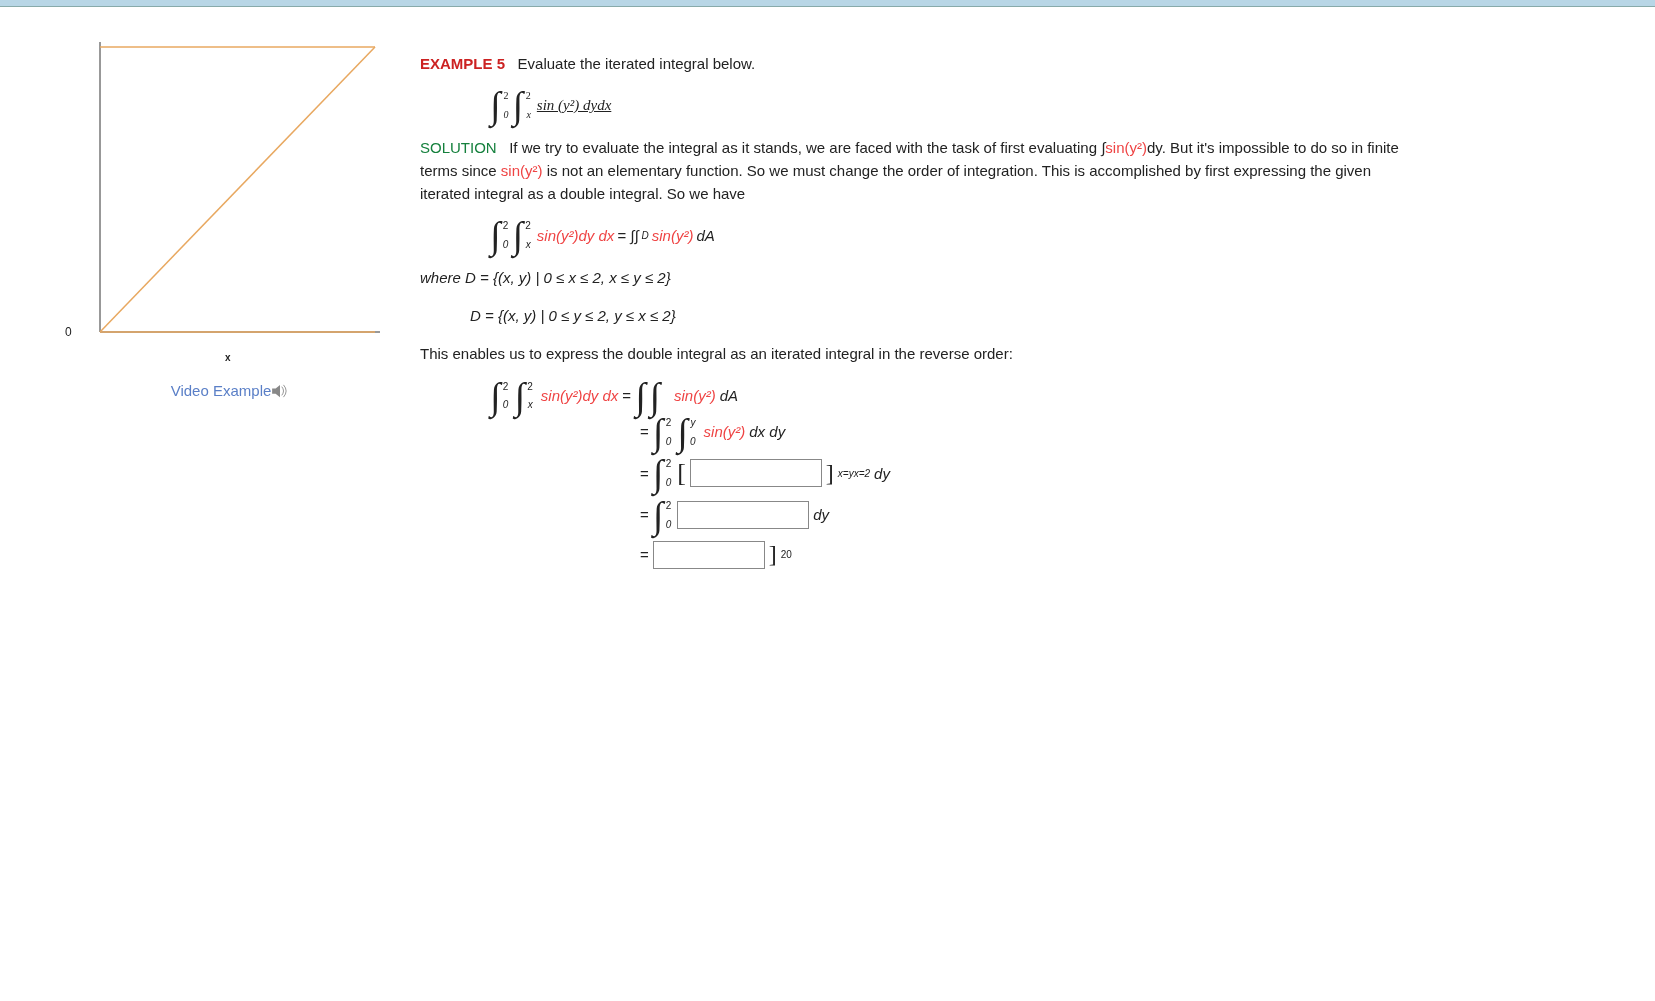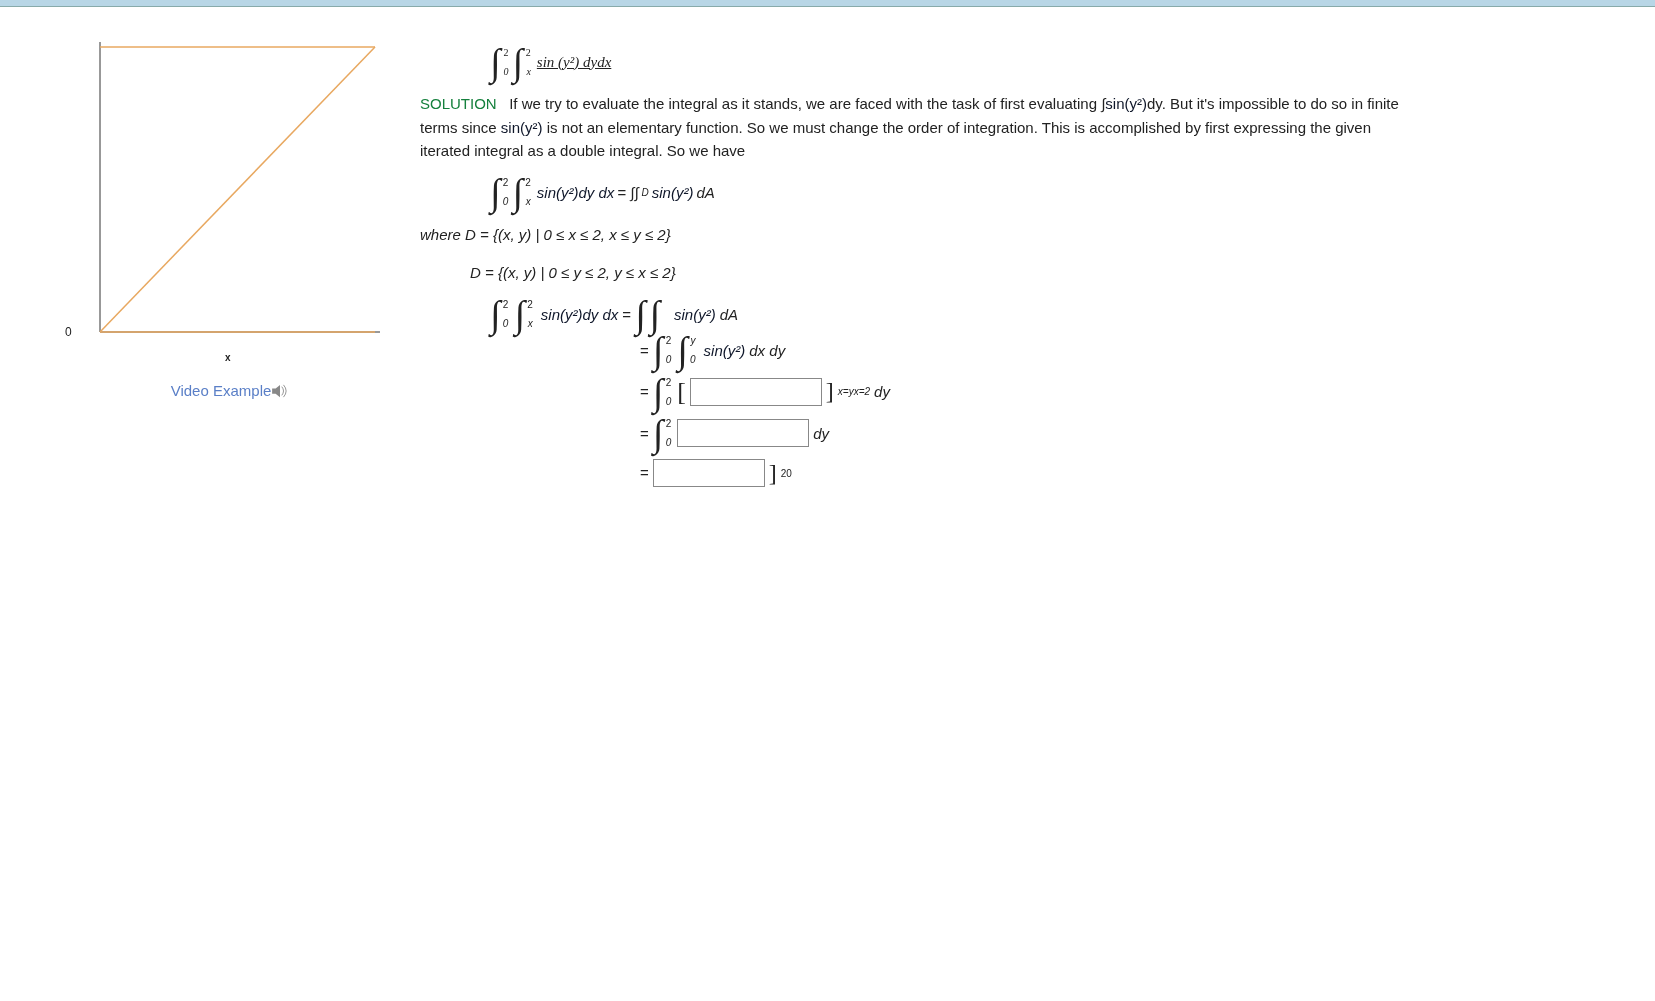--- a/index.html
+++ b/index.html
@@ -81,21 +81,21 @@
     font-size: 38px;
     font-family: 'Cambria Math', 'Times New Roman', serif;
     line-height: 0.8;
     display: inline-block;
     position: relative;
   }
   .int-wrap { display:inline-flex; align-items: center; position: relative; }
   .int-upper { font-size: 10px; position: absolute; top: -2px; right: -8px; }
   .int-lower { font-size: 10px; position: absolute; bottom: -2px; right: -8px; font-style: italic; }
   .italic { font-style: italic; }
-  .redtext { color: #0f172a; }
+  .redtext { color: #ef4444; }
   .inputbox {
     border: 1px solid #888;
     height: 26px;
     width: 130px;
     display: inline-block;
     background: #fff;
   }
   .bracket-eval {
     font-size: 24px;
     font-family: serif;
@@ -134,20 +134,24 @@
       <svg class="speaker" viewBox="0 0 20 16">
         <path d="M1 5 h4 l5 -4 v14 l-5 -4 h-4 z" fill="#888"></path>
         <path d="M12 3 q4 5 0 10" fill="none" stroke="#888" stroke-width="1"></path>
         <path d="M14 1 q6 7 0 14" fill="none" stroke="#888" stroke-width="1"></path>
       </svg>
     </div>
   </div>
 
   <div class="maincol">
 
+    <p>
+      <span class="example-label">EXAMPLE 5</span>
+      &nbsp;&nbsp;<span>Evaluate the iterated integral below.</span>
+    </p>
 
     <div class="eq-block" style="font-family:'Cambria Math','Times New Roman',serif;">
       <span class="int-wrap">
         <span class="int-sym">∫</span>
         <span class="int-upper">2</span>
         <span class="int-lower">0</span>
       </span>
       <span style="width:6px;"></span>
       <span class="int-wrap">
         <span class="int-sym">∫</span>
@@ -181,20 +185,21 @@
         <span class="italic" style="font-size:10px;vertical-align:sub;">D </span>
         <span class="italic redtext">sin(y²)</span>
         <span class="italic">dA</span>
     </div>
 
     <p class="italic">where D = {(x, y) | 0 ≤ x ≤ 2, x ≤ y ≤ 2}</p>
 
 
     <p class="italic" style="margin-left:50px;">D = {(x, y) | 0 ≤ y ≤ 2, y ≤ x ≤ 2}</p>
 
+    <p>This enables us to express the double integral as an iterated integral in the reverse order:</p>
 
     <div class="eq-chain">
 
       <div class="eq-row">
         <span class="int-wrap">
             <span class="int-sym">∫</span>
             <span class="int-upper">2</span>
             <span class="int-lower">0</span>
           </span>
         <span style="width:6px;"></span>

